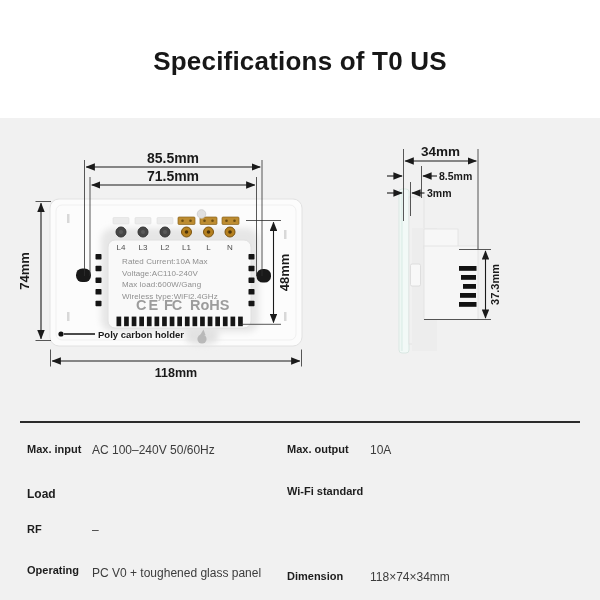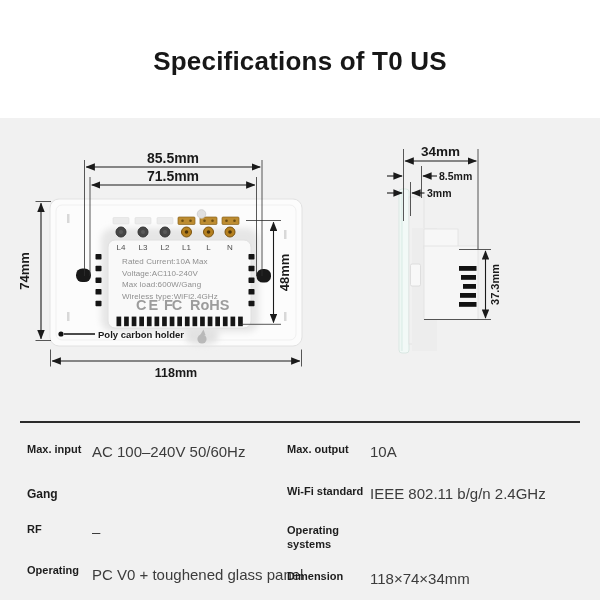--- a/index.html
+++ b/index.html
@@ -20,21 +20,21 @@
   .cert{font-family:"Liberation Sans",sans-serif;font-size:14.5px;fill:#9c9c9c;font-weight:600;}
   .note-t{font-family:"Liberation Sans",sans-serif;font-size:9.5px;font-weight:bold;fill:#1b1b1b;}
   .dimline{stroke:#1a1a1a;stroke-width:1.1;fill:none;}
   .extline{stroke:#2e2e2e;stroke-width:.8;fill:none;}
 
   
   .specs{position:absolute;left:20px;top:400px;width:560px;height:195px;
     border-top:2px solid #2b2b2b;}
   .cell{position:absolute;white-space:pre;}
   .lab{font-size:11px;font-weight:bold;color:#1d1d1d;}
-  .val{font-size:15px;color:#3c3c3c;}
+  .val{font-size:12px;color:#3c3c3c;}
   .lab-load{font-size:12px;}
   .val-load{font-size:11px;letter-spacing:.3px;line-height:16px;}
   .lab-os{width:62px;white-space:normal;line-height:14px;}
 </style>
 </head>
 <body>
 
 <div class="page">
 
   <div class="header">
@@ -241,33 +241,31 @@
         <line class="dimline" x1="485.5" y1="133" x2="485.5" y2="200" marker-start="url(#arr)" marker-end="url(#arr)"></line>
         <text class="dim dim-373" transform="translate(499,166.5) rotate(-90)" text-anchor="middle">37.3mm</text>
       </g>
     </g>
   </svg>
 
   <div class="specs">
     <div class="cell lab" style="left:7px;top:20px">Max. input</div>
     <div class="cell val" style="left:72px;top:20px">AC 100–240V 50/60Hz</div>
 
-    <div class="cell lab lab-load" style="left:7px;top:64px">Gang</div>
+    <div class="cell lab lab-load" style="left:7px;top:64px">Load</div>
 
     <div class="cell lab" style="left:7px;top:100px">RF</div>
     <div class="cell val" style="left:72px;top:100px">–</div>
 
     <div class="cell lab" style="left:7px;top:141px">Operating</div>
     <div class="cell val" style="left:72px;top:143px">PC V0 + toughened glass panel</div>
 
     <div class="cell lab" style="left:267px;top:20px">Max. output</div>
     <div class="cell val" style="left:350px;top:20px">10A</div>
 
     <div class="cell lab" style="left:267px;top:62px">Wi-Fi standard</div>
-    <div class="cell val" style="left:350px;top:62px">IEEE 802.11 b/g/n 2.4GHz</div>
-
-    <div class="cell lab lab-os" style="left:267px;top:100px">Operating systems</div>
+
 
     <div class="cell lab" style="left:267px;top:147px">Dimension</div>
     <div class="cell val" style="left:350px;top:147px">118×74×34mm</div>
   </div>
 
 </div>
 
 </body></html>

